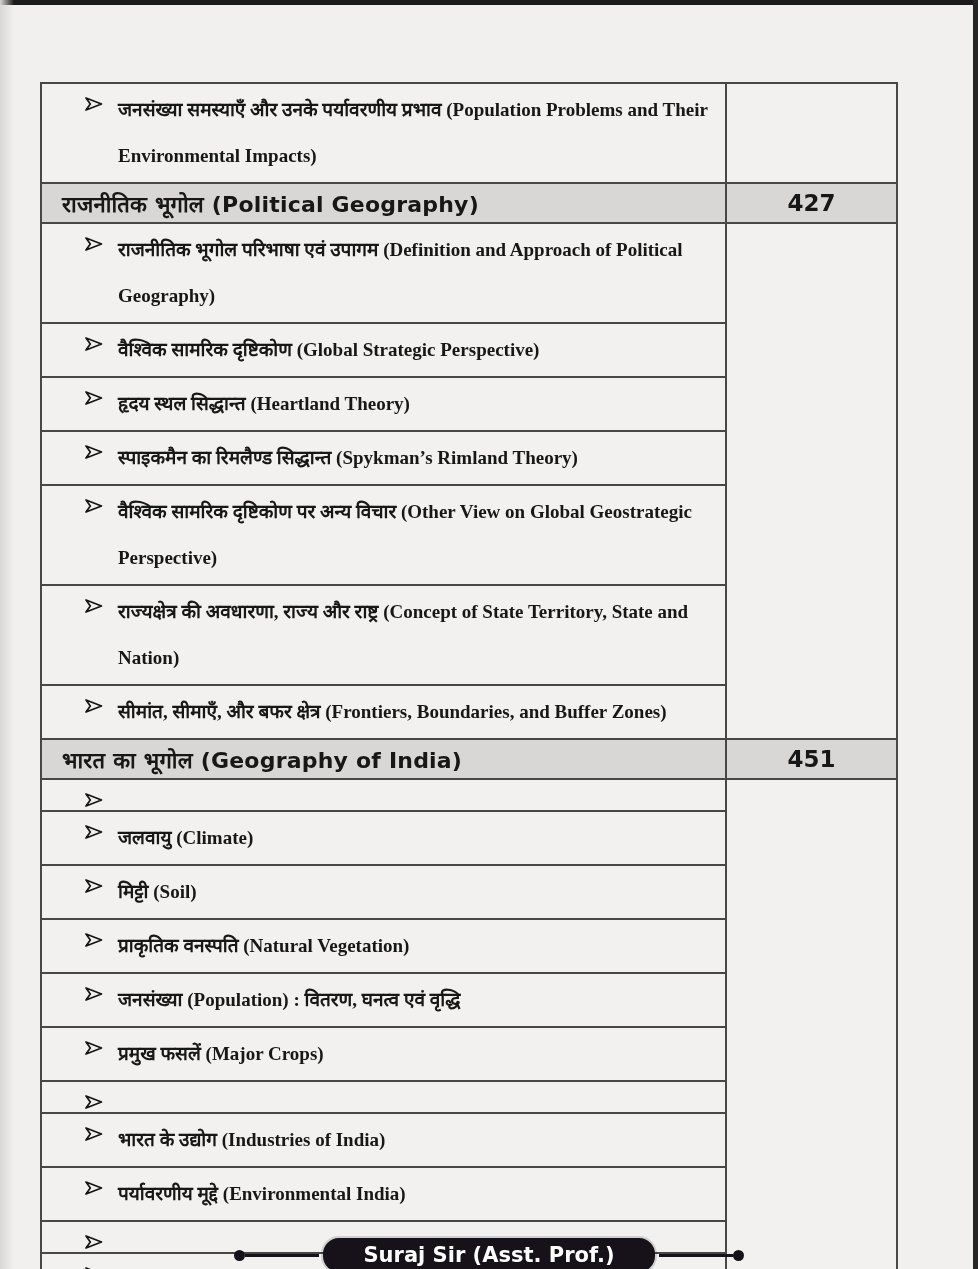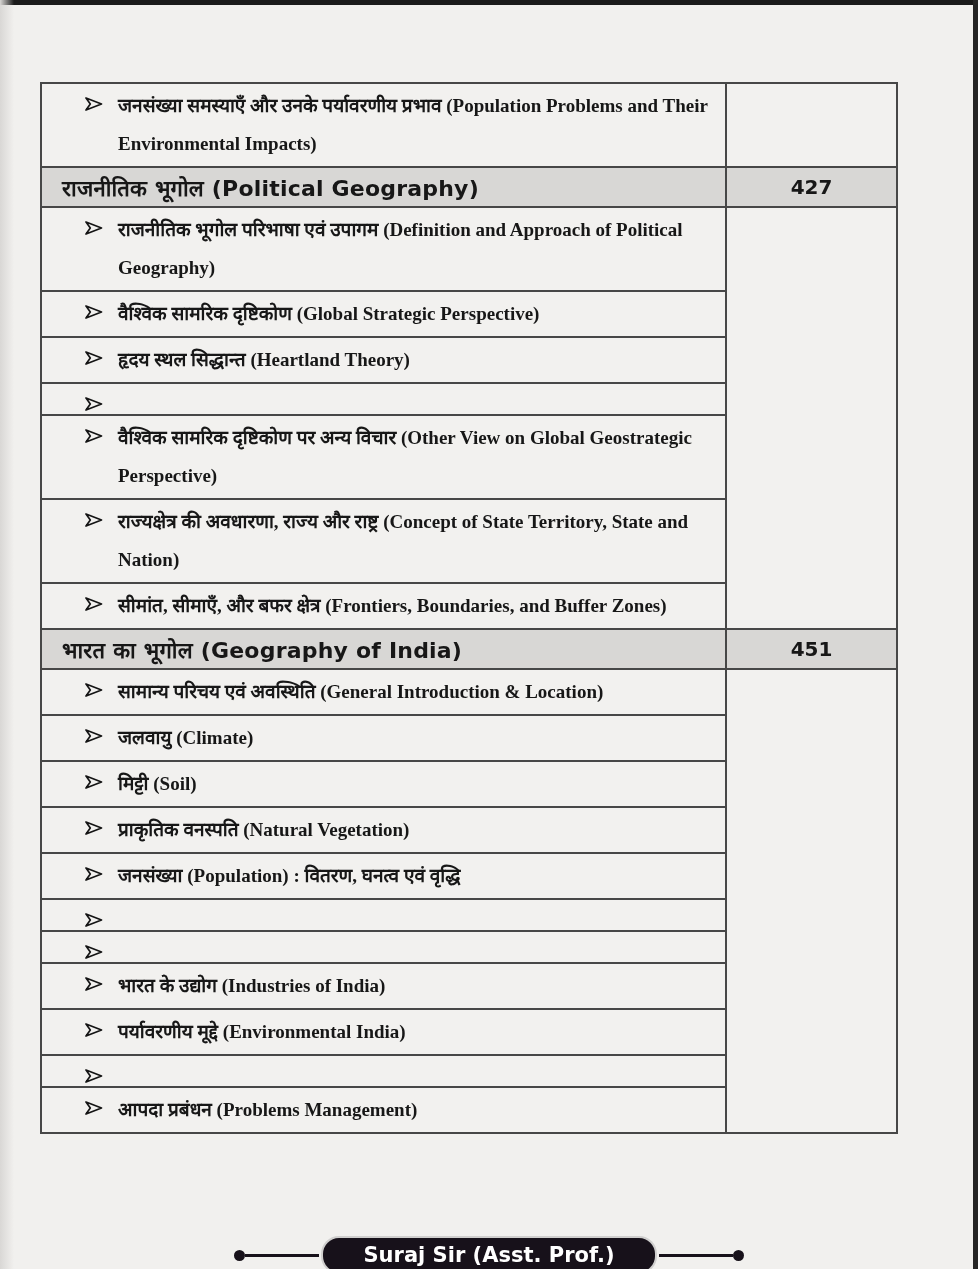--- a/index.html
+++ b/index.html
@@ -15,29 +15,29 @@
   .right-strip{ position:absolute; top:0; right:0; width:5px; height:100%; background:#262626; }
   .left-fade  { position:absolute; top:0; left:0; width:14px; height:100%;
                 background:linear-gradient(to right, #d9d7d5, rgba(217,215,213,0)); }
 
   table.toc { position:absolute; left:40px; top:82px; width:856px; border-collapse:collapse; table-layout:fixed; }
   table.toc td { border:2px solid #474747; vertical-align:top; }
 
   td.item-cell { background:#f2f1ef; padding:3px 8px 3px 0; }
   .item-inner  { display:flex; gap:15px; padding-left:42px; align-items:flex-start; }
   .bullet      { flex:0 0 auto; margin-top:10px; }
-  .item-text   { font-weight:bold; font-size:19px; line-height:38px; }
+  .item-text   { font-weight:bold; font-size:19px; line-height:46px; }
 
   tr.section-row td { background:#d8d7d5; vertical-align:middle; }
   td.section-title {
     font-family:"DejaVu Sans", sans-serif; font-weight:bold; font-size:22px;
     padding:4px 20px; letter-spacing:0.2px;
   }
   td.section-page {
-    font-family:"DejaVu Sans", sans-serif; font-weight:bold; font-size:20px;
+    font-family:"DejaVu Sans", sans-serif; font-weight:bold; font-size:23px;
     text-align:center; vertical-align:middle;
   }
   td.spacer-cell { background:#f2f1ef; }
 
   .footer { position:absolute; top:1222px; left:0; width:100%;
             display:flex; justify-content:center; align-items:center; }
   .f-dot  { width:11px; height:11px; border-radius:50%; background:#17111a; }
   .f-line { width:74px; height:3px; background:#17111a; }
   .pill   { background:#17111a; color:#ffffff; border-radius:16px;
             padding:5px 40px; margin:16px 4px;
@@ -102,20 +102,21 @@
             <span class="item-text">हृदय स्थल सिद्धान्त (Heartland Theory)</span>
           </div>
         </td>
       </tr>
       <tr>
         <td class="item-cell">
           <div class="item-inner">
             <svg class="bullet" width="19" height="14" viewBox="0 0 19 14">
               <path d="M2 1 L17.5 7 L2 13 L6.3 7 Z" fill="#f2f1ef" stroke="#141414" stroke-width="1.7" stroke-linejoin="round"></path>
             </svg>
+            <span class="item-text">स्पाइकमैन का रिमलैण्ड सिद्धान्त (Spykman’s Rimland Theory)</span>
           </div>
         </td>
       </tr>
       <tr>
         <td class="item-cell">
           <div class="item-inner">
             <svg class="bullet" width="19" height="14" viewBox="0 0 19 14">
               <path d="M2 1 L17.5 7 L2 13 L6.3 7 Z" fill="#f2f1ef" stroke="#141414" stroke-width="1.7" stroke-linejoin="round"></path>
             </svg>
             <span class="item-text">वैश्विक सामरिक दृष्टिकोण पर अन्य विचार (Other View on Global Geostrategic Perspective)</span>
@@ -145,21 +146,20 @@
       <tr class="section-row">
         <td class="section-title">भारत का भूगोल (Geography of India)</td>
         <td class="section-page">451</td>
       </tr>
       <tr>
         <td class="item-cell">
           <div class="item-inner">
             <svg class="bullet" width="19" height="14" viewBox="0 0 19 14">
               <path d="M2 1 L17.5 7 L2 13 L6.3 7 Z" fill="#f2f1ef" stroke="#141414" stroke-width="1.7" stroke-linejoin="round"></path>
             </svg>
-            <span class="item-text">सामान्य परिचय एवं अवस्थिति (General Introduction &amp; Location)</span>
           </div>
         </td>
         <td class="spacer-cell" rowspan="11"></td>
       </tr>
       <tr>
         <td class="item-cell">
           <div class="item-inner">
             <svg class="bullet" width="19" height="14" viewBox="0 0 19 14">
               <path d="M2 1 L17.5 7 L2 13 L6.3 7 Z" fill="#f2f1ef" stroke="#141414" stroke-width="1.7" stroke-linejoin="round"></path>
             </svg>
@@ -196,20 +196,21 @@
             <span class="item-text">जनसंख्या (Population) : वितरण, घनत्व एवं वृद्धि</span>
           </div>
         </td>
       </tr>
       <tr>
         <td class="item-cell">
           <div class="item-inner">
             <svg class="bullet" width="19" height="14" viewBox="0 0 19 14">
               <path d="M2 1 L17.5 7 L2 13 L6.3 7 Z" fill="#f2f1ef" stroke="#141414" stroke-width="1.7" stroke-linejoin="round"></path>
             </svg>
+            <span class="item-text">प्रमुख फसलें (Major Crops)</span>
           </div>
         </td>
       </tr>
       <tr>
         <td class="item-cell">
           <div class="item-inner">
             <svg class="bullet" width="19" height="14" viewBox="0 0 19 14">
               <path d="M2 1 L17.5 7 L2 13 L6.3 7 Z" fill="#f2f1ef" stroke="#141414" stroke-width="1.7" stroke-linejoin="round"></path>
             </svg>
           </div>

